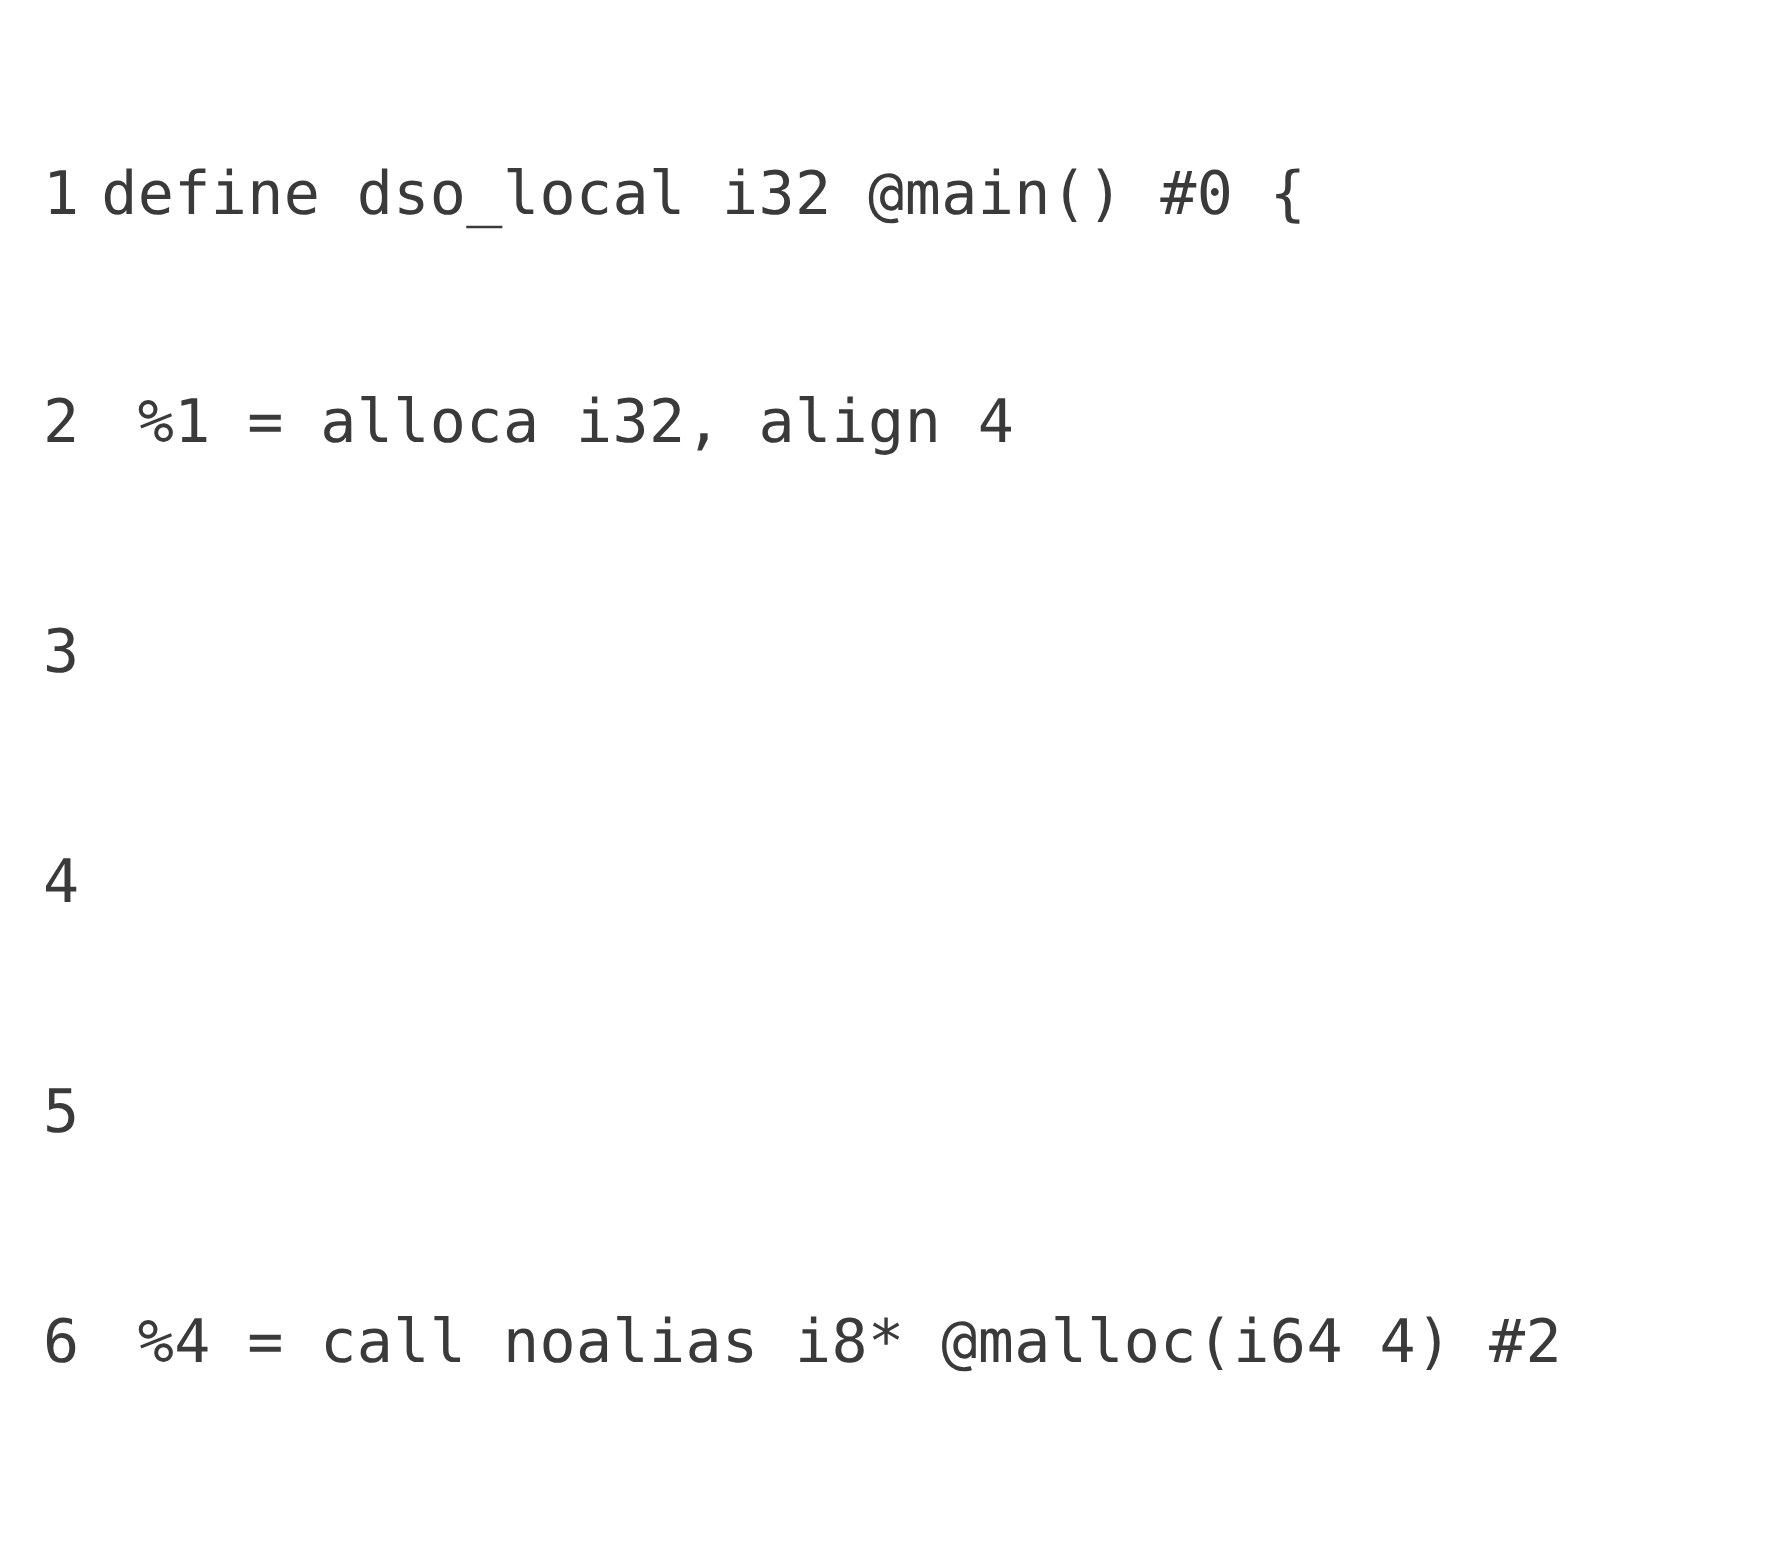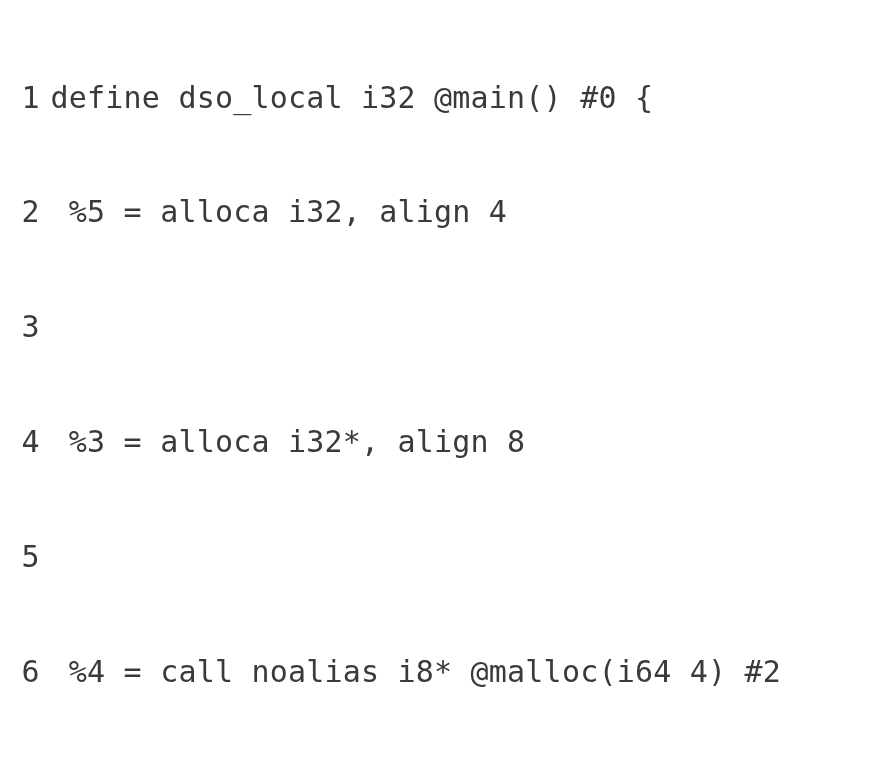--- a/index.html
+++ b/index.html
@@ -34,23 +34,23 @@
   }
   .src {
     display: inline-block;
   }
 </style>
 </head>
 <body>
 
 <div class="code-block">
   <div class="code-line"><span class="lineno">1</span><span class="src">define dso_local i32 @main() #0 {</span></div>
-  <div class="code-line"><span class="lineno">2</span><span class="src"> %5 = alloca i32, align 4</span></div>
+  <div class="code-line"><span class="lineno">2</span><span class="src"> %1 = alloca i32, align 4</span></div>
   <div class="code-line"><span class="lineno">3</span></div>
-  <div class="code-line"><span class="lineno">4</span><span class="src"> %3 = alloca i32*, align 8</span></div>
+  <div class="code-line"><span class="lineno">4</span></div>
   <div class="code-line"><span class="lineno">5</span></div>
   <div class="code-line"><span class="lineno">6</span><span class="src"> %4 = call noalias i8* @malloc(i64 4) #2</span></div>
   <div class="code-line"><span class="lineno">7</span><span class="src"> %5 = bitcast i8* %4 to i32*</span></div>
   
   
   
   
   
   
   

